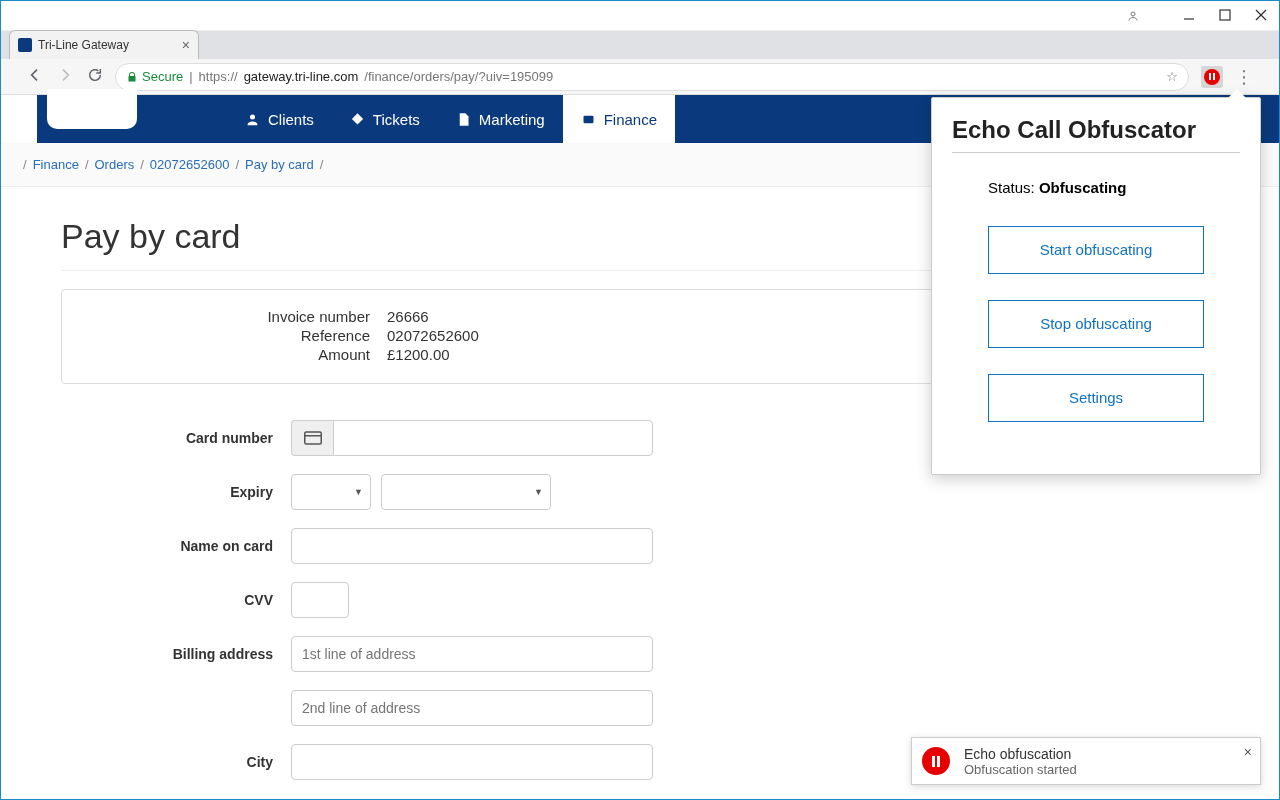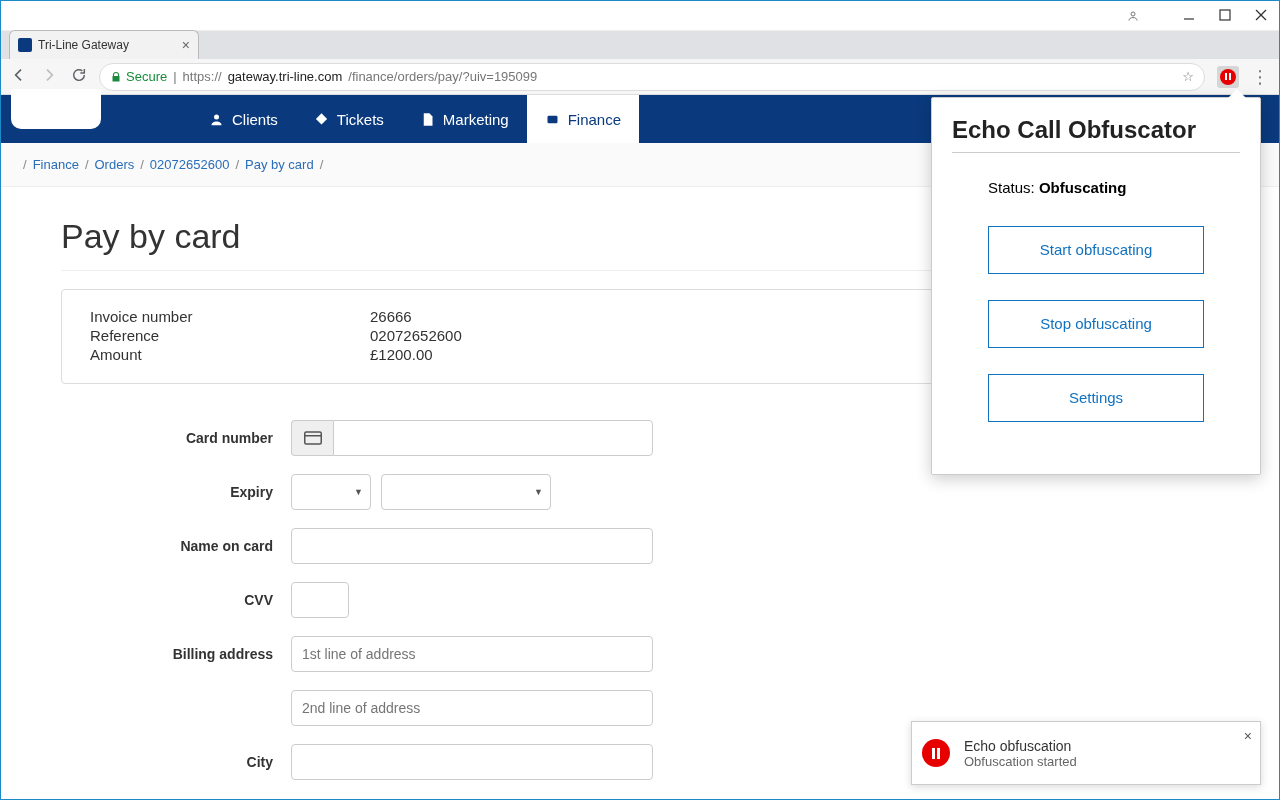--- a/index.html
+++ b/index.html
@@ -61,21 +61,21 @@
   .tab .tab-close { margin-left:auto; color:#666; font-size:14px; cursor:pointer;}
 
   
   .addrbar {
     height: 36px;
     background: #f6f6f6;
     border-bottom: 1px solid #ddd;
     display: flex;
     align-items: center;
     gap: 12px;
-    padding: 0 10px;
+    padding: 0 26px;
   }
   .addrbar .nav-icons { display:flex; gap:14px; color:#5f6368;}
   .addrbar .nav-icons .disabled { color:#bdbdbd;}
   .addrbar svg { width:16px; height:16px; }
   .omnibox {
     flex: 1; background:#fff; border:1px solid #ddd; border-radius:16px;
     height:28px; display:flex; align-items:center; padding:0 10px; gap:6px;
     font-size:13px; color:#333;
   }
   .omnibox .secure { color:#1a8b3c; display:flex;align-items:center;gap:4px;}
@@ -91,20 +91,21 @@
   .pause-glyph span{width:2px;height:7px;background:#fff;margin:0 1px;}
   .kebab{color:#777;font-size:18px;}
 
   
   .appnav {
     background: #0a3a7d;
     height: 48px;
     display: flex;
     align-items: stretch;
     padding-left: 10px;
+    margin-left: 36px;
   }
   .logo {
     width: 90px; background:#fff; border-bottom-left-radius:10px; border-bottom-right-radius:10px;
     margin-right: 90px; height: 40px; margin-top:-6px;
   }
   .navitem {
     color:#fff; display:flex; align-items:center; gap:8px; padding:0 18px;
     font-size:15px; cursor:pointer;
   }
   .navitem.active{ background:#fff;color:#0a3a7d;}
@@ -124,21 +125,21 @@
   .content{padding:30px 60px;}
   .content h1{
     font-size:34px;font-weight:400;color:#333;margin-bottom:18px;
     padding-bottom:14px;border-bottom:1px solid #eee;
   }
   .summary{
     border:1px solid #ddd;border-radius:4px;padding:18px 28px;margin-bottom:36px;
     font-size:15px;color:#333;
     min-height:90px;
   }
-  .summary-row{display:flex;gap:0;margin-bottom:2px;}
+  .summary-row{display:flex;gap:17px;margin-bottom:2px;text-align:right;}
   .summary-row .k{width:280px;}
 
   .field{display:flex;align-items:center;margin-bottom:18px;}
   .field .lbl{width:230px;text-align:right;padding-right:18px;font-weight:bold;color:#333;}
   .field .ctl{display:flex;gap:10px;}
   .input{
     border:1px solid #ccc;border-radius:4px;height:36px;padding:16px 10px;font-size:14px;
   }
   .card-prefix{
     width:42px;height:36px;border:1px solid #ccc;border-right:none;
@@ -172,21 +173,21 @@
   .status-line{margin-bottom:30px;padding-left:36px;font-size:15px;}
   .status-line b{font-weight:700;}
   .popup .pbtn{
     display:block;width:216px;margin:0 auto 26px;text-align:center;
     border:1px solid #1172c0;color:#1172c0;background:#fff;
     height:48px;line-height:34px;font-size:15px;cursor:pointer;
   }
 
   
   .toast{
-    position:absolute;bottom:14px;right:18px;width:350px;height:64px;
+    position:absolute;bottom:14px;right:18px;width:350px;height:48px;
     background:#fff;border:1px solid #ccc;box-shadow:0 2px 8px rgba(0,0,0,0.15);
     display:flex;align-items:center;padding:8px 10px;gap:14px;z-index:40;
   }
   .toast .ticon .pause-glyph{width:28px;height:28px;}
   .toast .ticon .pause-glyph span{width:3px;height:11px;}
   .toast .tt{color:#333;}
   .toast .tt .line1{font-size:14px;}
   .toast .tt .line2{font-size:13px;color:#666;}
   .toast .tx{position:absolute;top:6px;right:8px;color:#555;font-size:14px;cursor:pointer;}
 </style>

